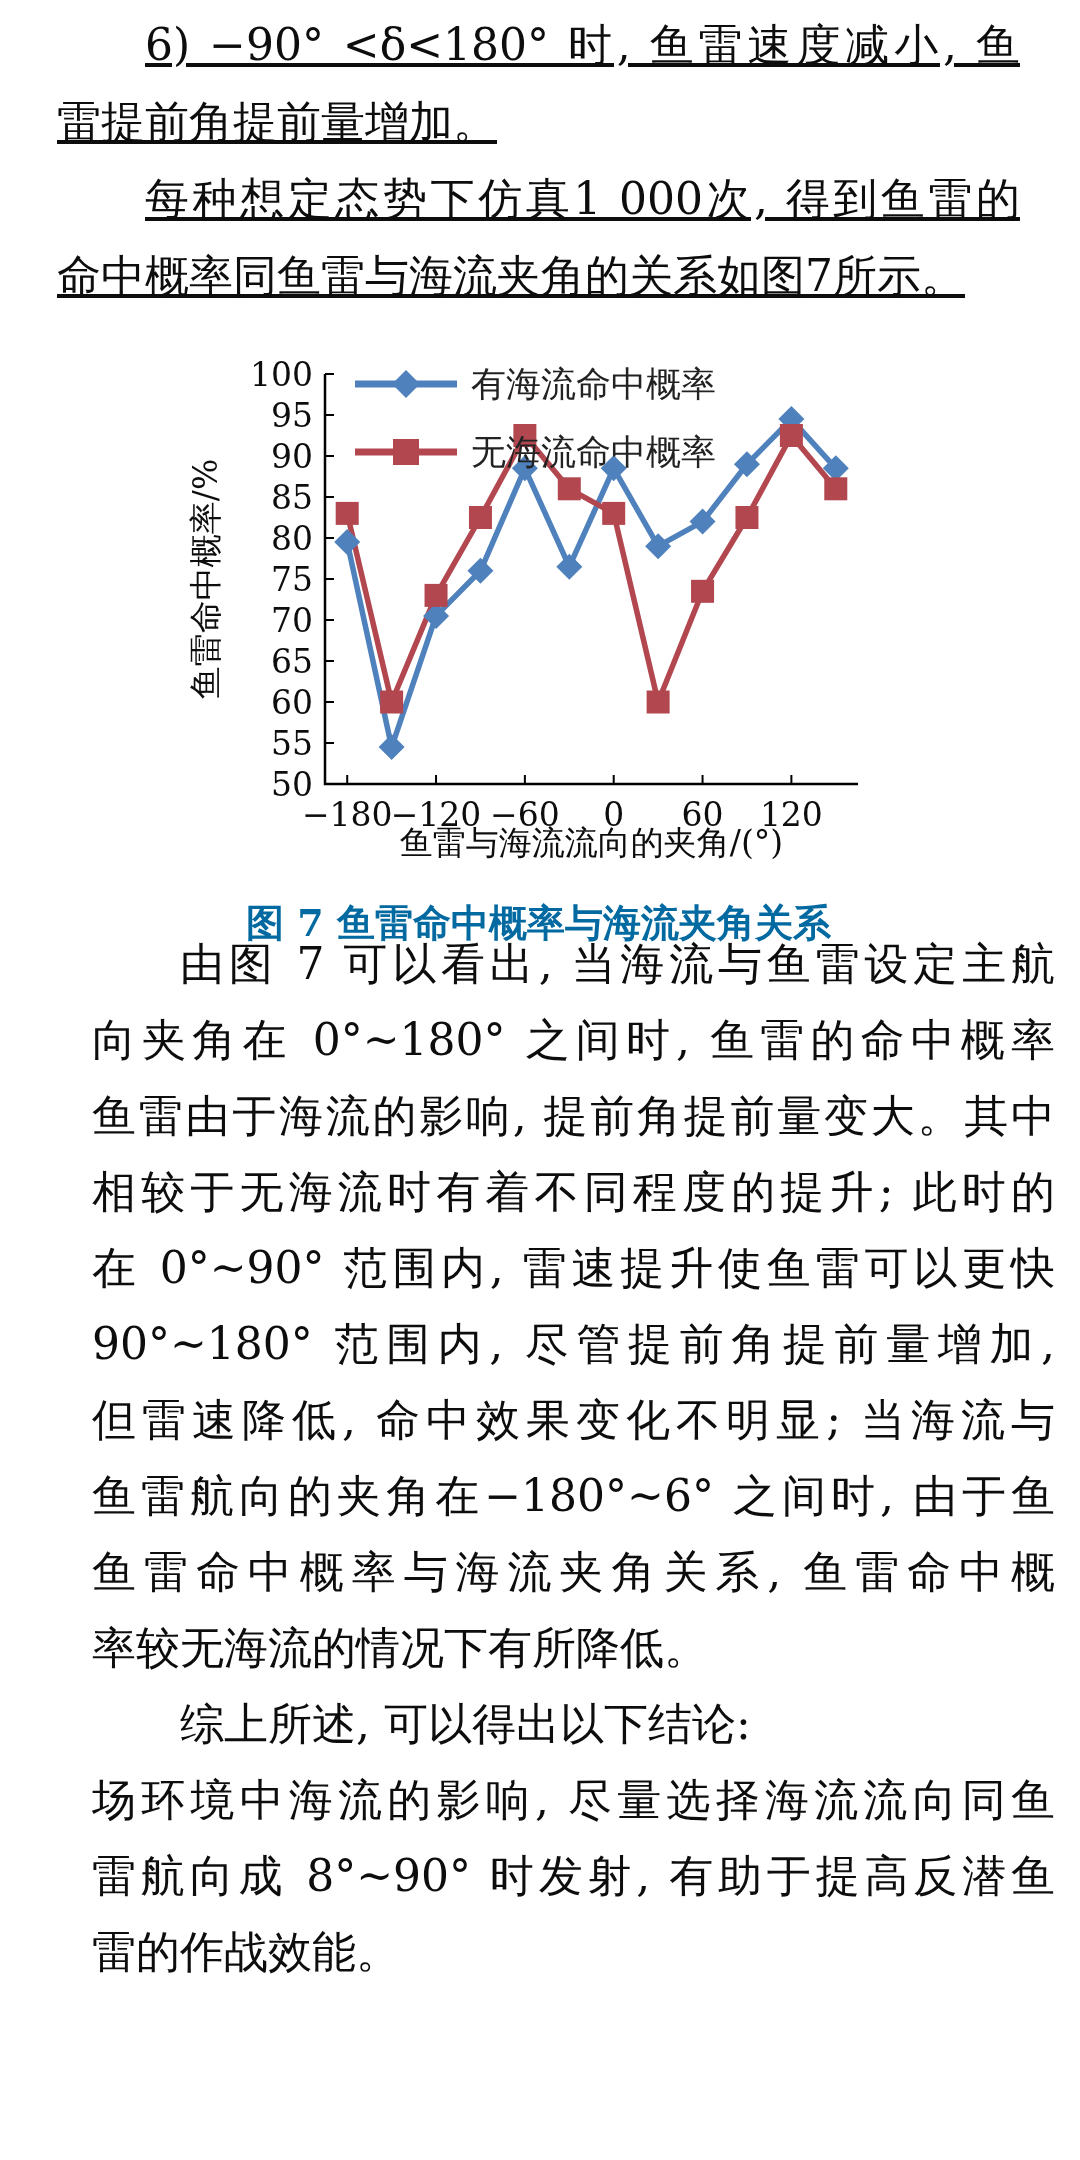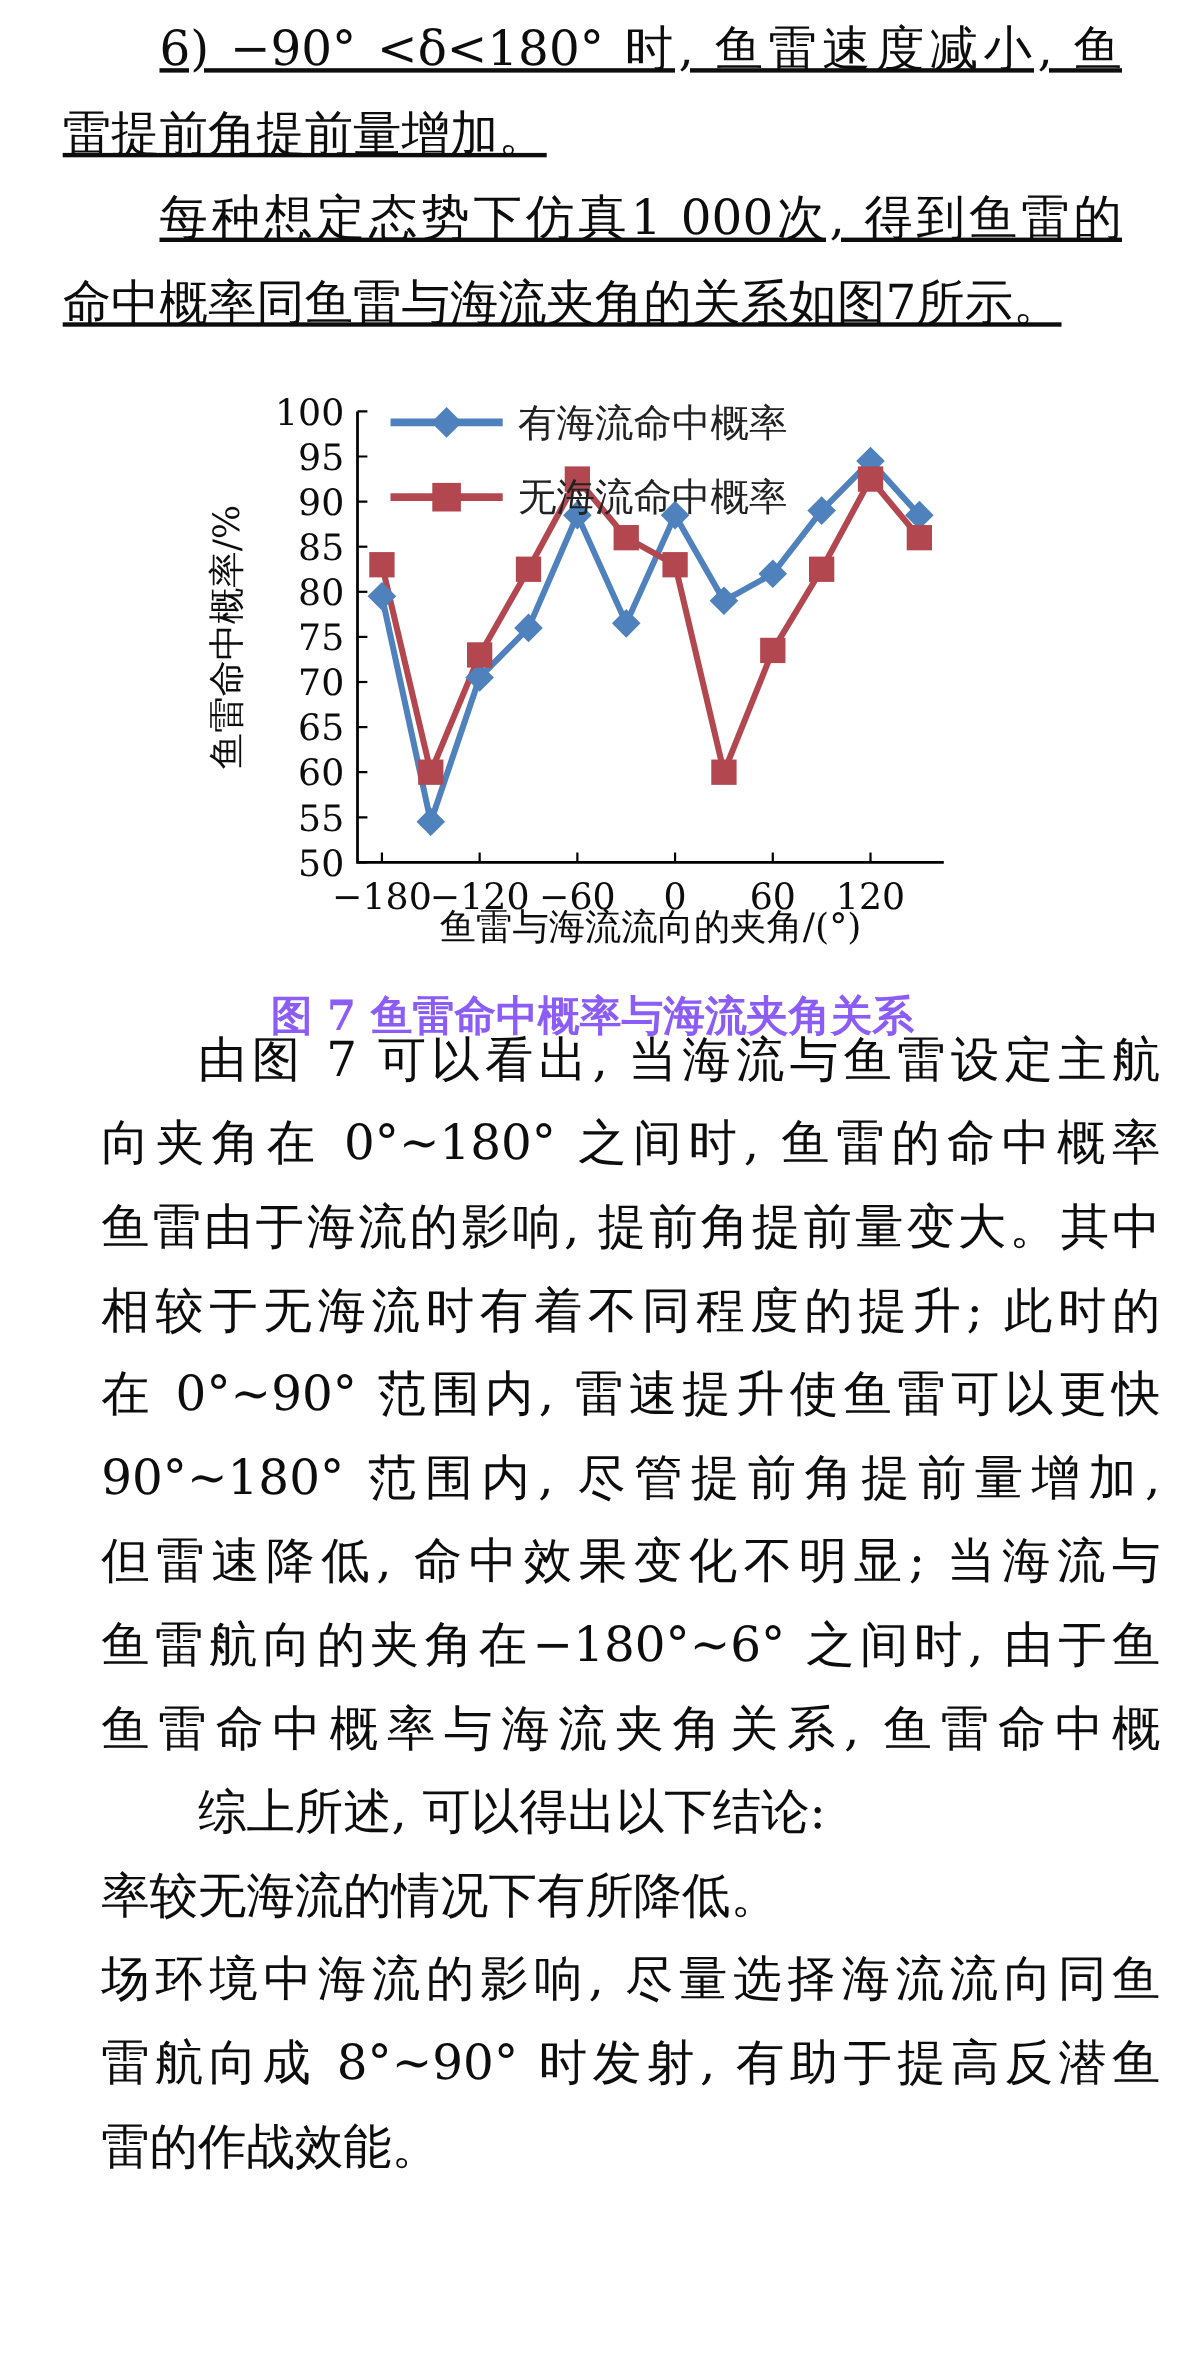--- a/index.html
+++ b/index.html
@@ -7,21 +7,21 @@
   .page{position:relative;width:1080px;height:2160px;overflow:hidden;background:#fff;}
   .textcol{position:absolute;left:57px;width:963px;font-size:44px;line-height:77px;color:#0d0d0d;}
   #text-above{top:6px;text-decoration:underline;}
   #text-below{top:926px;line-height:76px;margin-left:35px;}
   .line{width:100%;text-align:justify;text-align-last:justify;white-space:nowrap;}
   .line.last{text-align:right;text-align-last:left;}
   .line.indent{padding-left:88px;box-sizing:border-box;}
   .fig{position:absolute;left:0;top:0;margin:0;padding:0;width:1080px;}
   #chart-root{position:absolute;left:165px;top:330px;width:720px;height:545px;}
   .caption{position:absolute;left:57px;top:898px;width:963px;text-align:center;
-           font-weight:bold;font-size:38px;line-height:50px;color:#8b5cf6;}
+           font-weight:bold;font-size:38px;line-height:50px;color:#0369a1;}
   svg text{font-family:"DejaVu Serif","Liberation Serif",serif;}
 </style>
 </head>
 <body>
 
 <div class="page">
 
   <section id="text-above" class="textcol">
       <div class="line indent">6) −90° &lt;δ&lt;180° 时, 鱼雷速度减小, 鱼</div>
       <div class="line last">雷提前角提前量增加。</div>
@@ -111,20 +111,20 @@
   <section id="text-below" class="textcol">
       <div class="line indent">由图 7 可以看出, 当海流与鱼雷设定主航</div>
       <div class="line">向夹角在 0°~180° 之间时, 鱼雷的命中概率</div>
       <div class="line">鱼雷由于海流的影响, 提前角提前量变大。其中</div>
       <div class="line">相较于无海流时有着不同程度的提升; 此时的</div>
       <div class="line">在 0°~90° 范围内, 雷速提升使鱼雷可以更快</div>
       <div class="line">90°~180° 范围内, 尽管提前角提前量增加,</div>
       <div class="line">但雷速降低, 命中效果变化不明显; 当海流与</div>
       <div class="line">鱼雷航向的夹角在−180°~6° 之间时, 由于鱼</div>
       <div class="line">鱼雷命中概率与海流夹角关系, 鱼雷命中概</div>
+      <div class="line last">率较无海流的情况下有所降低。</div>
       <div class="line indent last">综上所述, 可以得出以下结论:</div>
-      <div class="line last">率较无海流的情况下有所降低。</div>
       <div class="line">场环境中海流的影响, 尽量选择海流流向同鱼</div>
       <div class="line">雷航向成 8°~90° 时发射, 有助于提高反潜鱼</div>
       <div class="line last">雷的作战效能。</div>
     </section>
 
 </div>
 
 </body></html>

